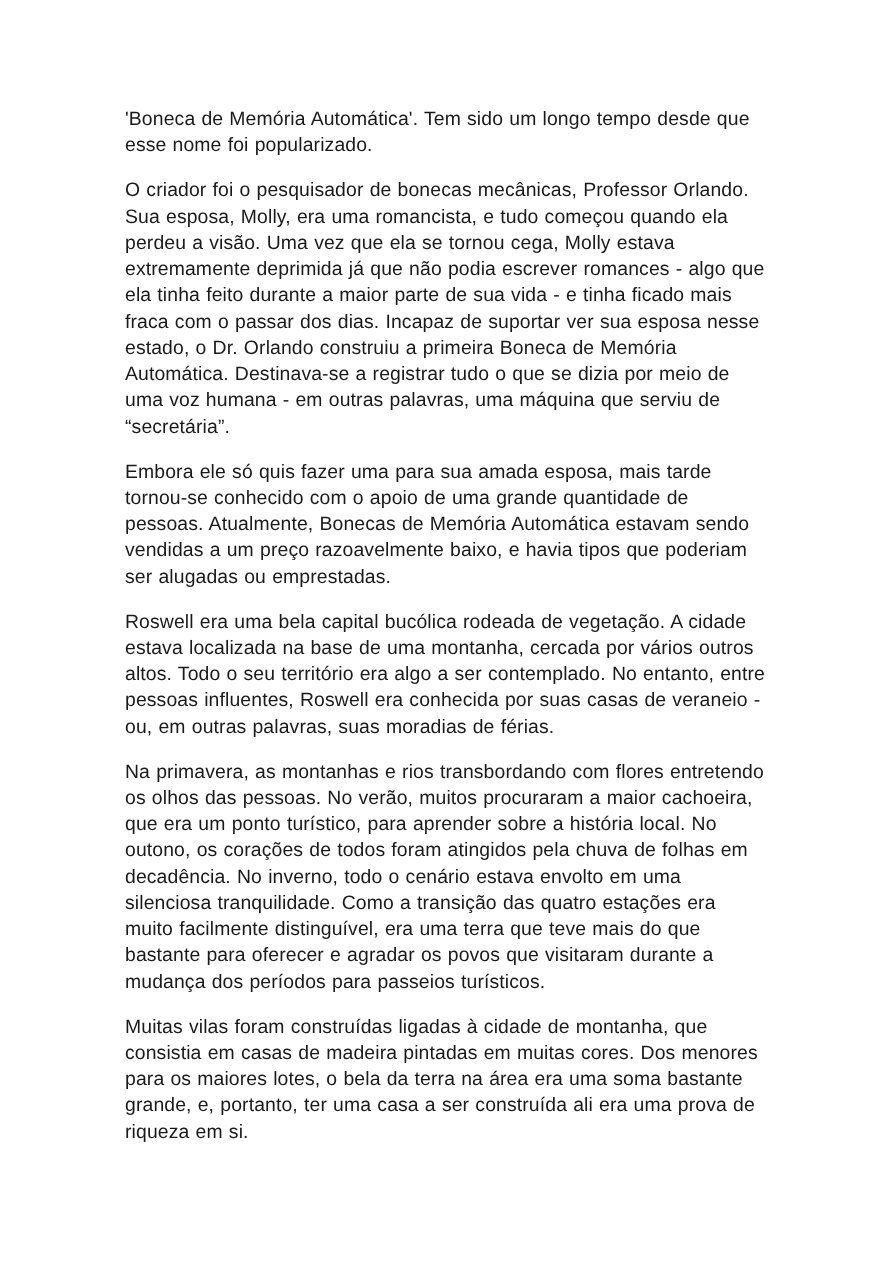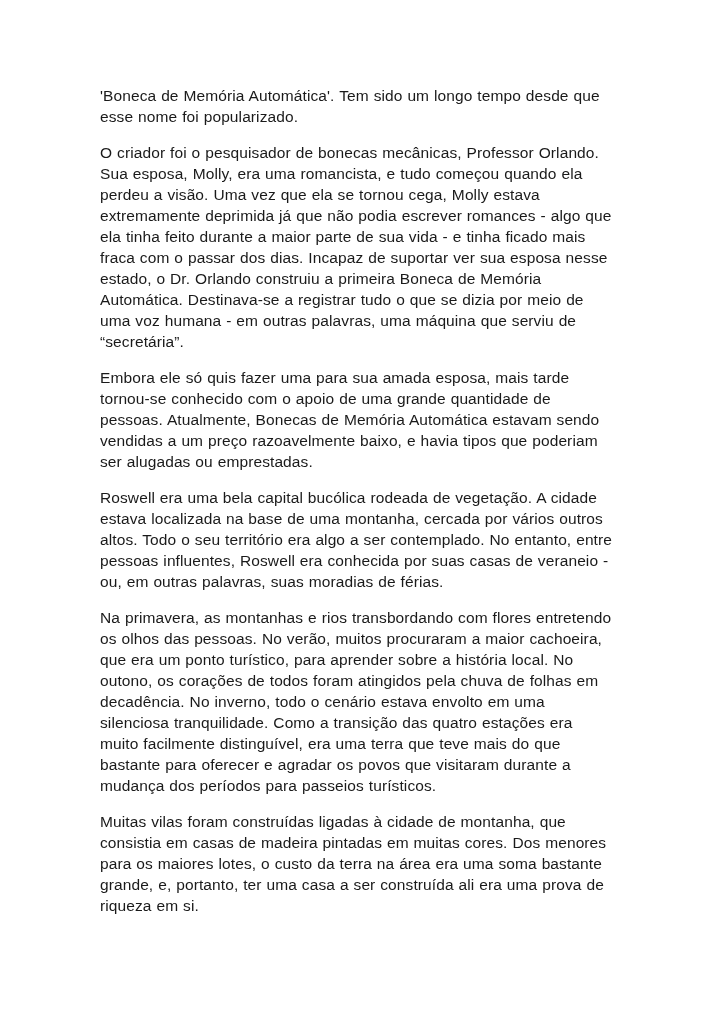--- a/index.html
+++ b/index.html
@@ -46,14 +46,14 @@
 
   <p class="para">O criador foi o pesquisador de bonecas mecânicas, Professor Orlando. Sua esposa, Molly, era uma romancista, e tudo começou quando ela perdeu a visão. Uma vez que ela se tornou cega, Molly estava extremamente deprimida já que não podia escrever romances - algo que ela tinha feito durante a maior parte de sua vida - e tinha ficado mais fraca com o passar dos dias. Incapaz de suportar ver sua esposa nesse estado, o Dr. Orlando construiu a primeira Boneca de Memória Automática. Destinava-se a registrar tudo o que se dizia por meio de uma voz humana - em outras palavras, uma máquina que serviu de “secretária”.</p>
 
   <p class="para">Embora ele só quis fazer uma para sua amada esposa, mais tarde tornou-se conhecido com o apoio de uma grande quantidade de pessoas. Atualmente, Bonecas de Memória Automática estavam sendo vendidas a um preço razoavelmente baixo, e havia tipos que poderiam ser alugadas ou emprestadas.</p>
 
 
   <p class="para">Roswell era uma bela capital bucólica rodeada de vegetação. A cidade estava localizada na base de uma montanha, cercada por vários outros altos. Todo o seu território era algo a ser contemplado. No entanto, entre pessoas influentes, Roswell era conhecida por suas casas de veraneio - ou, em outras palavras, suas moradias de férias.</p>
 
   <p class="para">Na primavera, as montanhas e rios transbordando com flores entretendo os olhos das pessoas. No verão, muitos procuraram a maior cachoeira, que era um ponto turístico, para aprender sobre a história local. No outono, os corações de todos foram atingidos pela chuva de folhas em decadência. No inverno, todo o cenário estava envolto em uma silenciosa tranquilidade. Como a transição das quatro estações era muito facilmente distinguível, era uma terra que teve mais do que bastante para oferecer e agradar os povos que visitaram durante a mudança dos períodos para passeios turísticos.</p>
 
-  <p class="para">Muitas vilas foram construídas ligadas à cidade de montanha, que consistia em casas de madeira pintadas em muitas cores. Dos menores para os maiores lotes, o custo da terra na área era uma soma bastante grande, e, portanto, ter uma casa a ser construída ali era uma prova de riqueza em si.</p>
+  <p class="para">Muitas vilas foram construídas ligadas à cidade de montanha, que consistia em casas de madeira pintadas em muitas cores. Dos menores para os maiores lotes, o bela da terra na área era uma soma bastante grande, e, portanto, ter uma casa a ser construída ali era uma prova de riqueza em si.</p>
 </div>
 
 </body></html>

